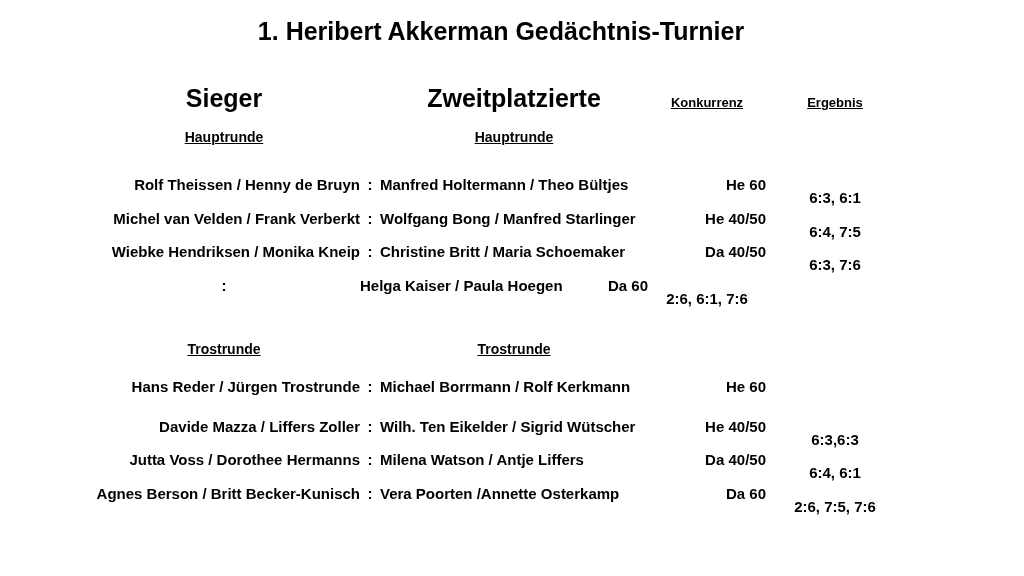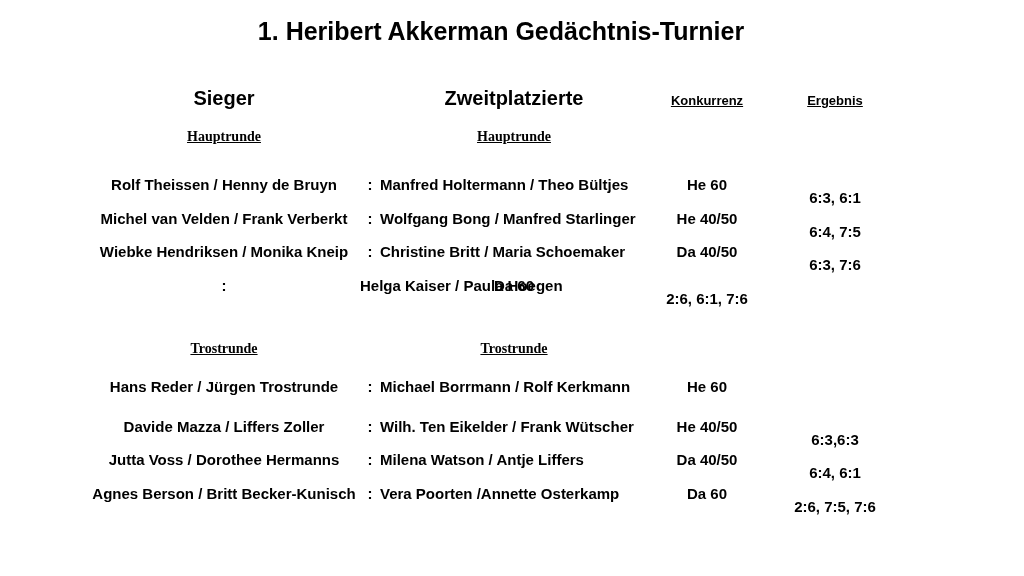--- a/index.html
+++ b/index.html
@@ -24,47 +24,46 @@
     letter-spacing: 0px;
   }
   .grid {
     display: grid;
     grid-template-columns: 88px 272px 20px 268px 118px 138px;
     width: 904px;
     position: absolute;
     left: 0;
   }
   .header-row { top: 85px; align-items: baseline; }
-  .hdr-big { font-size: 20px; line-height: 26px; text-align: center; }
+  .hdr-big { font-size: 25px; line-height: 26px; text-align: center; }
   .hdr-small { font-size: 13px; line-height: 16px; text-align: center; text-decoration: underline; }
   .label-row { align-items: center; }
   .label-row.main { top: 128px; }
   .label-row.consolation { top: 340px; }
   .section-label {
     font-size: 14px;
     line-height: 18px;
     text-align: center;
     text-decoration: underline;
-    font-family: Liberation Serif, serif;
   }
   .rows { position: absolute; left: 0; width: 904px; }
   .rows.main { top: 162px; }
   .rows.consolation { top: 370px; }
   .row {
     display: grid;
     grid-template-columns: 88px 272px 20px 268px 118px 138px;
     height: 33.5px;
     align-items: center;
     font-size: 15px;
     line-height: 19px;
   }
-  .cell-winner { text-align: center; white-space: nowrap; }
+  .cell-winner { text-align: right; white-space: nowrap; }
   .cell-colon { text-align: center; }
   .cell-runnerup { text-align: left; white-space: nowrap; }
-  .cell-comp { text-align: center; white-space: nowrap; }
+  .cell-comp { text-align: right; white-space: nowrap; }
   .cell-result { text-align: center; white-space: nowrap; margin-top: 26px; }
 </style>
 </head>
 <body>
 
 <div class="page">
 
   <div class="title">1. Heribert Akkerman Gedächtnis-Turnier</div>
 
   <div class="grid header-row">
@@ -140,21 +139,21 @@
       <div class="cell-winner">Hans Reder / Jürgen Trostrunde</div>
       <div class="cell-colon">:</div>
       <div class="cell-runnerup">Michael Borrmann / Rolf Kerkmann</div>
       <div class="cell-comp">He 60</div>
     </div>
 
     <div class="row">
       <div></div>
       <div class="cell-winner">Davide Mazza / Liffers Zoller</div>
       <div class="cell-colon">:</div>
-      <div class="cell-runnerup">Wilh. Ten Eikelder / Frank Wütscher</div>
+      <div class="cell-runnerup">Wilh. Ten Eikelder / Sigrid Wütscher</div>
       <div class="cell-comp">He 40/50</div>
       <div class="cell-result">6:3,6:3</div>
     </div>
 
     <div class="row">
       <div></div>
       <div class="cell-winner">Jutta Voss / Dorothee Hermanns</div>
       <div class="cell-colon">:</div>
       <div class="cell-runnerup">Milena Watson / Antje Liffers</div>
       <div class="cell-comp">Da 40/50</div>

